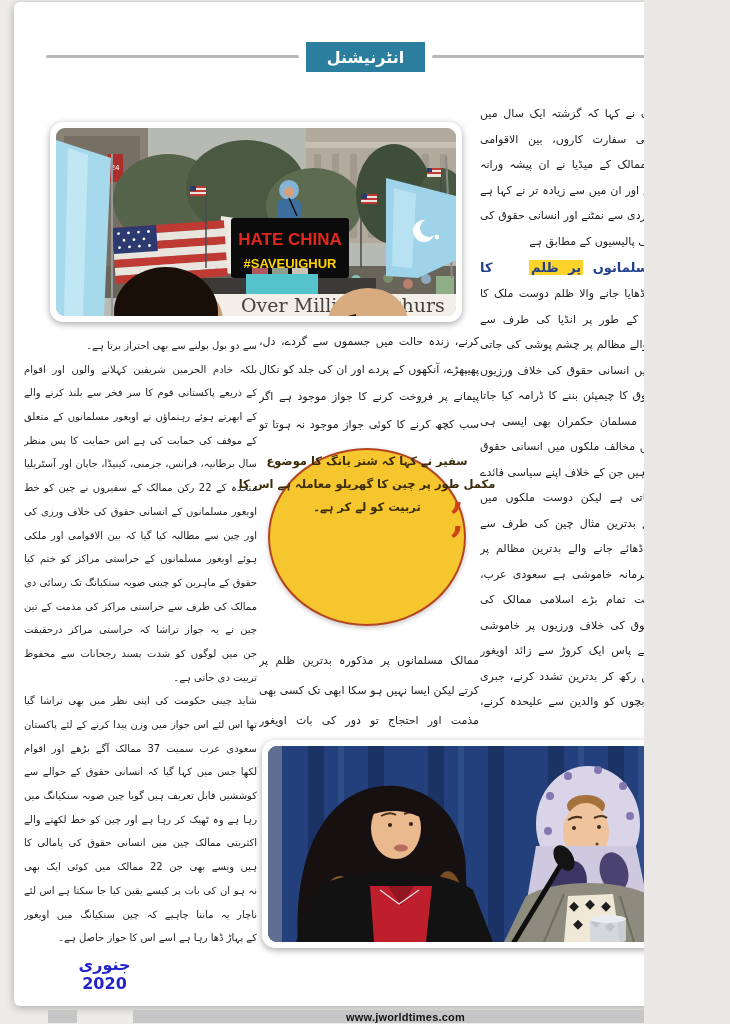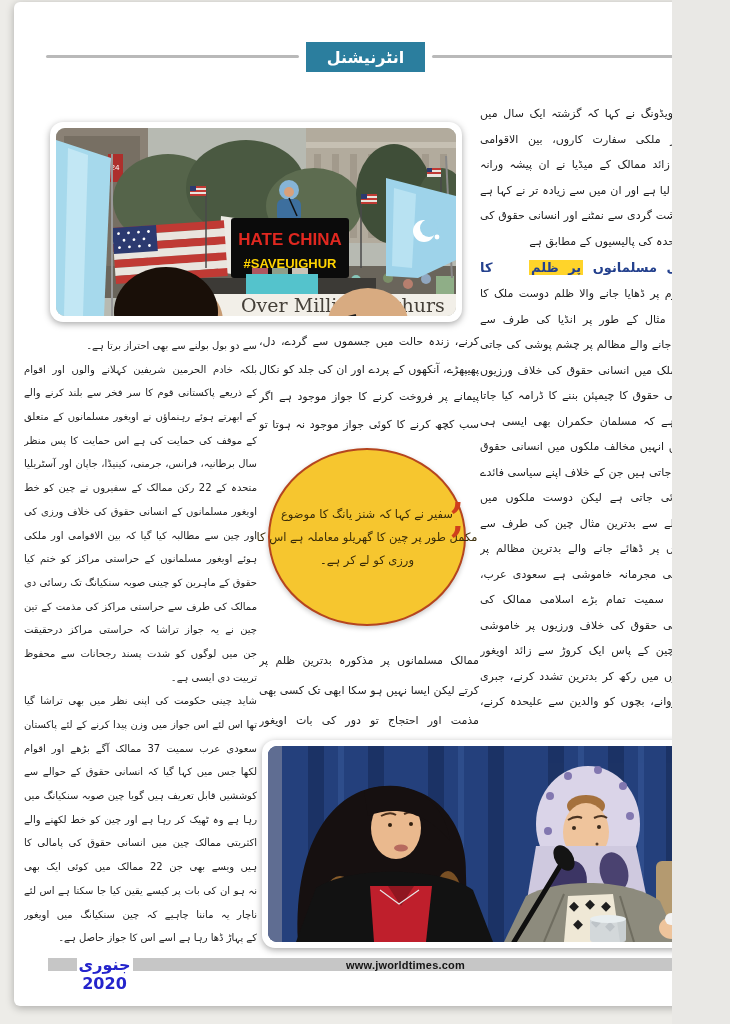--- a/index.html
+++ b/index.html
@@ -1,17 +1,17 @@
 <!DOCTYPE html>
 <html lang="ur" style="--teal: #2b7e9e; --heading_blue: #24418e; --highlight_yellow: #ffd42a; --quote_bg: #f6c62f; --quote_border: #b5451f; --quote_mark: #cf3f1c; --footer_blue: #2424cc;"><head>
 <meta charset="utf-8">
 <style>
   html,body{margin:0;padding:0;}
   body{background:#e9e8e5;}
-  .stage{position:relative;width:644px;height:1024px;background:#edecе8;background:#edece8;overflow:hidden;font-family:"DejaVu Sans",sans-serif;padding-left:28px;}
+  .stage{position:relative;width:644px;height:1024px;background:#edecе8;background:#edece8;overflow:hidden;font-family:"DejaVu Sans",sans-serif;}
   .paper{position:absolute;left:14px;top:2px;width:702px;height:1004px;background:#ffffff;border-radius:6px;box-shadow:0 2px 9px rgba(0,0,0,.28);}
 
   
   .header-tab{position:absolute;left:306px;top:42px;width:119px;height:30px;background:var(--teal,#2b7e9e);color:#fff;
     display:flex;align-items:center;justify-content:center;font-size:16px;font-weight:bold;direction:rtl;z-index:3;}
   .rule{position:absolute;top:55px;height:3px;background:#b9b9b9;border-radius:2px;z-index:2;}
   .rule.left{left:46px;width:253px;}
   .rule.right{left:432px;width:252px;}
 
   
@@ -33,29 +33,29 @@
   #mid2{left:259px;top:646px;width:220px;font-size:11px;}
   #mid2 .uline{height:30px;line-height:30px;}
 
   .uheading{direction:rtl;color:var(--heading_blue,#24418e);font-weight:bold;font-size:13px;height:27px;line-height:27px;
     text-align:justify;text-align-last:justify;overflow:hidden;}
   .uheading .hl{background:var(--highlight_yellow,#ffd42a);padding:0 2px;margin-left:27px;}
 
   
   .pullquote{position:absolute;left:268px;top:448px;width:194px;height:174px;background:var(--quote_bg,#f6c62f);
     border:2px solid var(--quote_border,#b5451f);border-radius:50%;display:flex;flex-direction:column;align-items:center;
-    justify-content:center;direction:rtl;text-align:center;font-weight:normal;font-size:11.5px;color:#3a2c08;
+    justify-content:flex-start;direction:rtl;text-align:center;font-weight:bold;font-size:11.5px;color:#3a2c08;
     box-shadow:0 2px 5px rgba(0,0,0,.22);z-index:3;}
   .pullquote .qline{line-height:23px;white-space:nowrap;text-align-last:center;height:23px;overflow:visible;}
   .quote-marks{position:absolute;left:451px;top:483px;color:var(--quote_mark,#cf3f1c);font-family:"DejaVu Serif",serif;
     font-size:38px;font-weight:bold;line-height:24px;display:flex;flex-direction:column;z-index:4;}
   .quote-marks span{height:24px;}
 
   
-  .fseg{position:absolute;top:958px;height:13px;background:#c6c6c6;z-index:2;}
+  .fseg{position:absolute;top:1010px;height:13px;background:#c6c6c6;z-index:2;}
   #fseg-left{left:48px;width:29px;}
   #fseg-main{left:133px;width:545px;display:flex;align-items:center;justify-content:center;}
   #fseg-right{left:705px;width:9px;}
   .fdate{position:absolute;left:76px;top:955px;width:57px;height:19px;line-height:19px;color:var(--footer_blue,#2424cc);
     font-size:16px;font-weight:bold;direction:rtl;text-align:center;z-index:3;}
   .fsite{font-family:"Liberation Sans",sans-serif;font-size:11px;font-weight:bold;color:#141414;letter-spacing:.2px;}
   .fpage{position:absolute;left:679px;top:954px;width:25px;text-align:center;font-size:14.5px;font-weight:bold;color:#0f172a;
     font-family:"Liberation Sans",sans-serif;z-index:3;}
 </style>
 </head>
@@ -240,21 +240,21 @@
         <div class="uline">کے موقف کی حمایت کی ہے اس حمایت کا پس منظر یہ ہے کہ رواں</div>
         <div class="uline">سال برطانیہ، فرانس، جرمنی، کینیڈا، جاپان اور آسٹریلیا سمیت اقوام</div>
         <div class="uline">متحدہ کے 22 رکن ممالک کے سفیروں نے چین کو خط لکھا جس میں</div>
         <div class="uline">اویغور مسلمانوں کے انسانی حقوق کی خلاف ورزی کی مذمت کی گئی</div>
         <div class="uline">اور چین سے مطالبہ کیا گیا کہ بین الاقوامی اور ملکی قوانین پر عمل کرتے</div>
         <div class="uline">ہوئے اویغور مسلمانوں کے حراستی مراکز کو ختم کیا جائے اور انسانی</div>
         <div class="uline">حقوق کے ماہرین کو چینی صوبہ سنکیانگ تک رسائی دی جائے 22</div>
         <div class="uline">ممالک کی طرف سے حراستی مراکز کی مذمت کے تین ہفتوں بعد</div>
         <div class="uline">چین نے یہ جواز تراشا کہ حراستی مراکز درحقیقت تربیتی مراکز ہیں</div>
         <div class="uline">جن میں لوگوں کو شدت پسند رجحانات سے محفوظ رکھنے کے لئے</div>
-        <div class="uline uend">تربیت دی ایسی ہے۔</div>
+        <div class="uline uend">تربیت دی جاتی ہے۔</div>
         <div class="uline">شاید چینی حکومت کی اپنی نظر میں بھی تراشا گیا مذکورہ جواز کافی کمزور</div>
         <div class="uline">تھا اس لئے اس جواز میں وزن پیدا کرنے کے لئے پاکستان اور</div>
         <div class="uline">سعودی عرب سمیت 37 ممالک آگے بڑھے اور اقوام متحدہ کو خط</div>
         <div class="uline">لکھا جس میں کہا گیا کہ انسانی حقوق کے حوالے سے چین کی</div>
         <div class="uline">کوششیں قابل تعریف ہیں گویا چین صوبہ سنکیانگ میں جو کچھ بھی کر</div>
         <div class="uline">رہا ہے وہ ٹھیک کر رہا ہے اور چین کو خط لکھنے والے یورپی یونین کے</div>
         <div class="uline">اکثریتی ممالک چین میں انسانی حقوق کی پامالی کا جھوٹا رونا رو رہے</div>
         <div class="uline">ہیں ویسے بھی جن 22 ممالک میں کوئی ایک بھی اسلامی ملک شامل</div>
         <div class="uline">نہ ہو ان کی بات پر کیسے یقین کیا جا سکتا ہے اس لئے ہمیں چار و</div>
         <div class="uline">ناچار یہ ماننا چاہیے کہ چین سنکیانگ میں اویغور مسلمانوں پر جو ظلم</div>
@@ -268,21 +268,21 @@
         <div class="uline">پھیپھڑے، آنکھوں کے پردے اور ان کی جلد کو نکال کر صنعتی</div>
         <div class="uline">پیمانے پر فروخت کرنے کا جواز موجود ہے اگر چین کے پاس یہ</div>
         <div class="uline">سب کچھ کرنے کا کوئی جواز موجود نہ ہوتا تو یقیناً بڑے مسلمان</div>
       </div>
   </div>
 
   <div class="pullquote">
     <div>
         <div class="qline">سفیر نے کہا کہ شنز یانگ کا موضوع</div>
         <div class="qline">مکمل طور پر چین کا گھریلو معاملہ ہے اس کا</div>
-        <div class="qline">ورزی کو لے کر ہے۔</div>
+        <div class="qline">تربیت کو لے کر ہے۔</div>
       </div>
   </div>
   <div class="quote-marks">
     <span>,</span>
     <span>,</span>
   </div>
 
   <div class="ucol" id="mid2">
     <div>
         <div class="uline">ممالک مسلمانوں پر مذکورہ بدترین ظلم پر جواب ضرور طلب</div>

